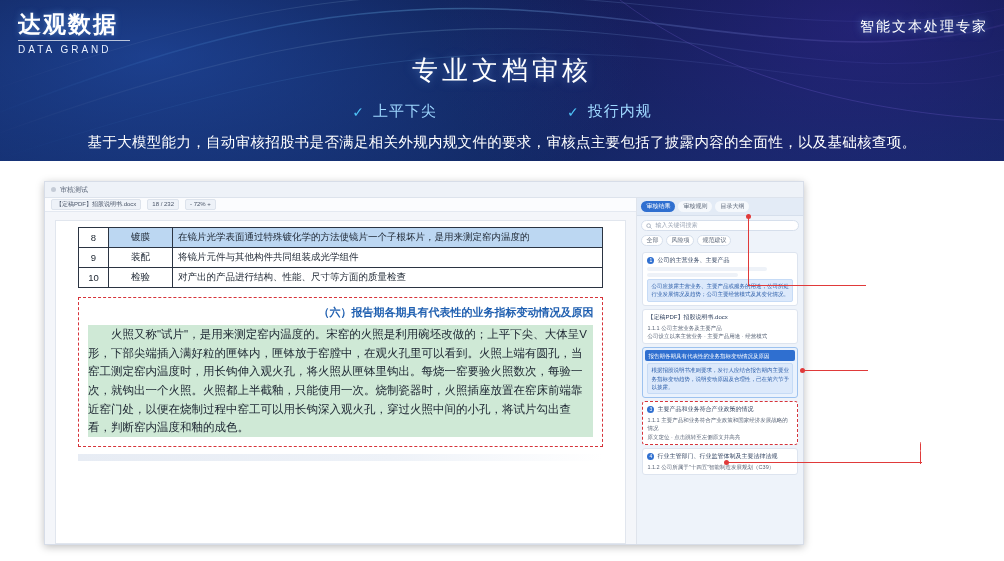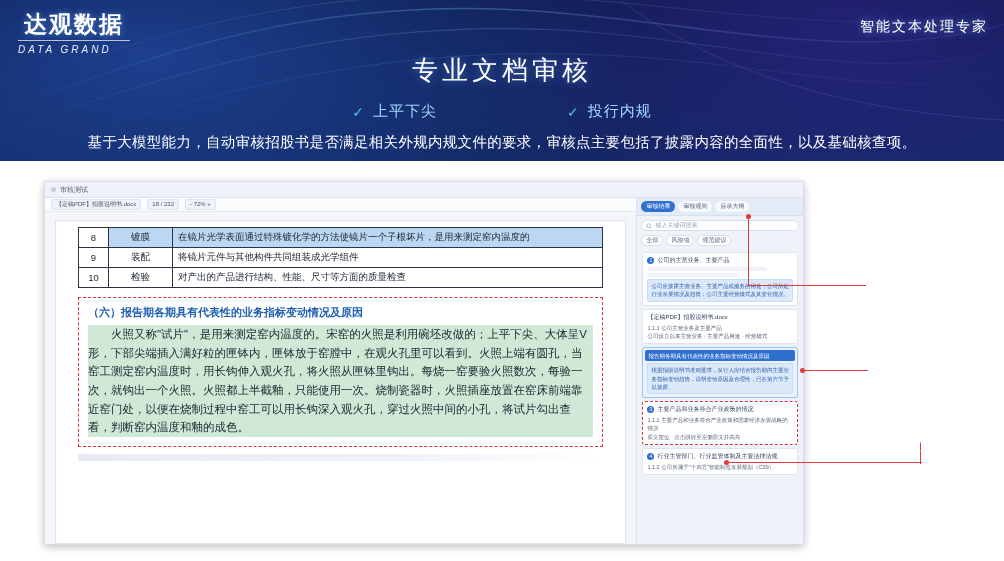--- a/index.html
+++ b/index.html
@@ -33,26 +33,24 @@
 
   
   .logo {
     position: absolute; left: 18px; top: 12px;
     color: #fff;
   }
   .logo-cn {
     font-size: 23px; font-weight: bold; letter-spacing: 2px;
     line-height: 1.1;
     text-shadow: 0 0 6px rgba(120,180,255,0.6);
-    text-align: center;
   }
   .logo-en {
     font-size: 10px; letter-spacing: 3px; margin-top: 3px;
     color: #e8f0ff;
-    font-style: italic;
   }
   .logo-rule {
     width: 112px; height: 1px; background: rgba(255,255,255,0.7);
     margin: 3px 0;
   }
   .tagline {
     position: absolute; right: 16px; top: 18px;
     color: #ffffff; font-size: 14px; letter-spacing: 2px;
     font-weight: normal;
     text-shadow: 0 0 8px rgba(120,180,255,0.7);
@@ -145,20 +143,21 @@
   .hl-blue { background: #bcd7f2; }
 
   .redbox {
     margin-top: 9px;
     border: 1px dashed #d6333a;
     padding: 7px 9px 9px 9px;
   }
   .sec-title {
     color: #1f5fb0; font-size: 11px; font-weight: bold;
     margin-bottom: 5px;
+    text-align: right;
   }
   .para {
     color: #1b2430; font-size: 11.5px; line-height: 1.62;
     text-indent: 2em;
     background: linear-gradient(180deg,#cfe9d6,#cfe9d6);
     box-decoration-break: clone;
   }
   .sec-title2 {
     color: #1f5fb0; font-size: 11px; font-weight: bold;
     margin-top: 11px;

